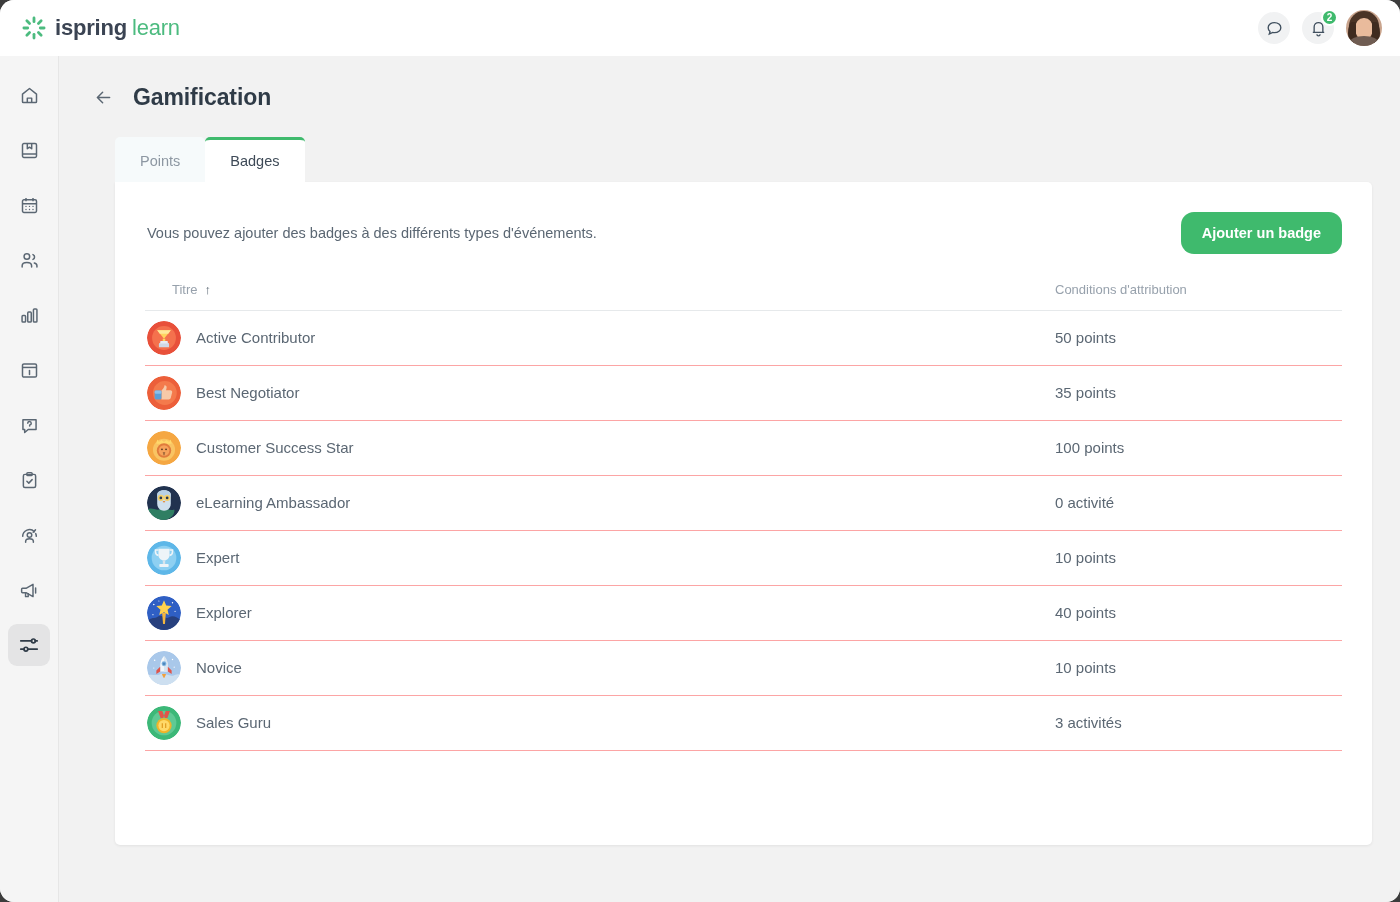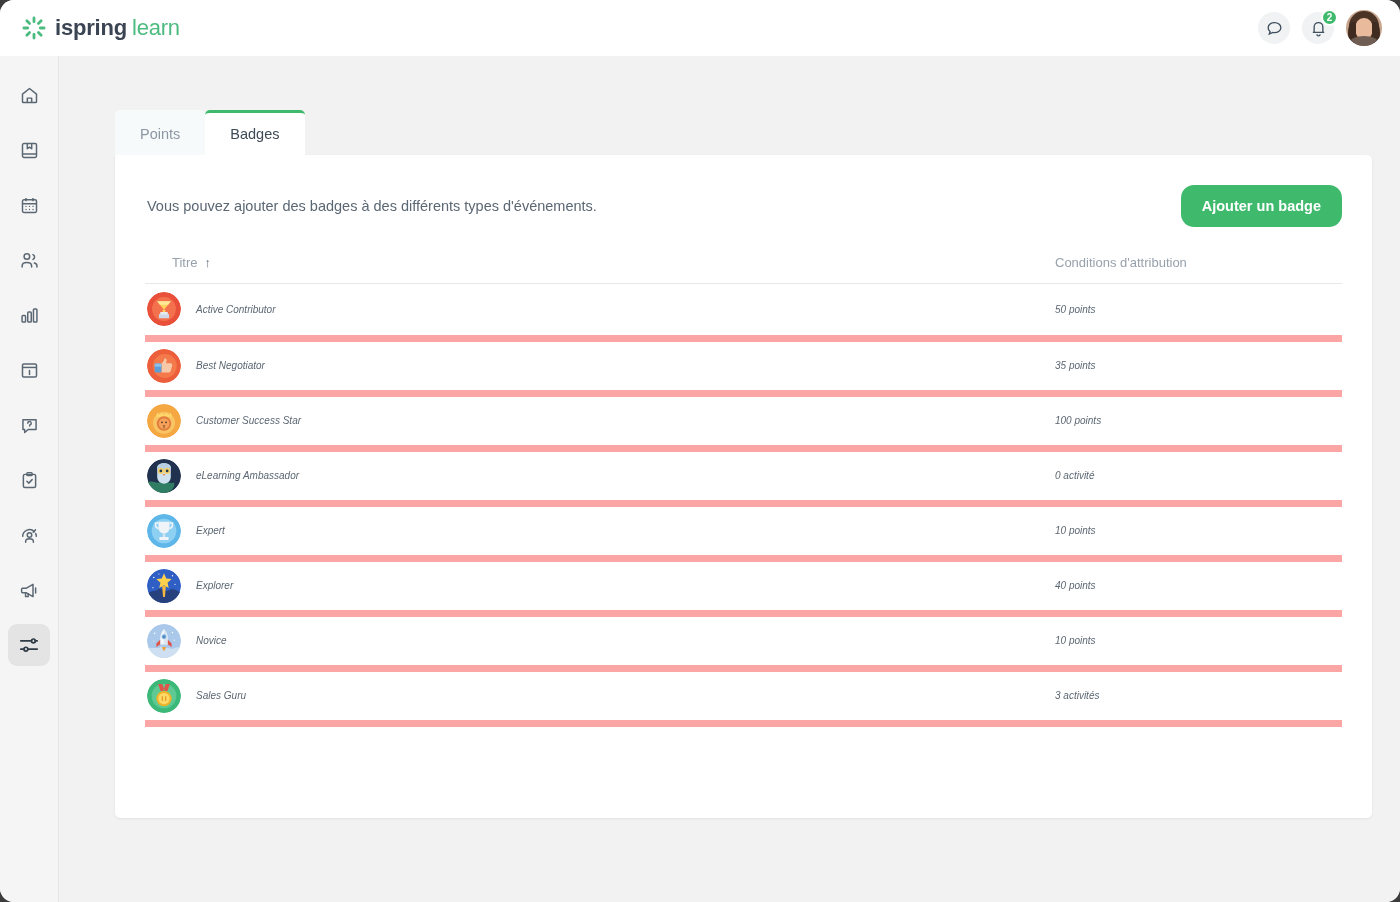--- a/index.html
+++ b/index.html
@@ -142,24 +142,23 @@
   thead th {
     text-align: left; font-size: 13px; font-weight: 400;
     color: #97a1ac; padding: 0 0 13px 0;
     border-bottom: 1px solid #e6e9eb;
   }
   th.col-title { padding-left: 2px; width: 910px; }
   .th-inner { display: flex; align-items: center; gap: 7px; margin-left: 25px; }
   .sort-arrow { font-size: 13px; color: #5b6773; }
   tbody td {
     padding: 0; height: 55px;
-    border-bottom: 7px solid #fca5a5;
-    font-size: 10px; color: #5b6773;
+    border-bottom: 1px solid #fca5a5;
+    font-size: 15px; color: #5b6773;
     vertical-align: middle;
-    font-style: italic;
   }
   .cell-title { display: flex; align-items: center; gap: 15px; padding-left: 2px; }
   .badge-ico { width: 34px; height: 34px; border-radius: 50%; flex: none;
                display: block; }
   .cond { color: #5b6773; }
 </style>
 </head>
 <body>
 
 <div class="window">
@@ -283,20 +282,28 @@
       <svg width="22" height="22" viewBox="0 0 24 24" fill="none" stroke="#2f3b47" stroke-width="1.8" stroke-linecap="round">
         <path d="M3 7.5h12M18.5 7.5H21M3 16.5h4M10.5 16.5H21"></path>
         <circle cx="16.8" cy="7.5" r="2.1"></circle>
         <circle cx="8.6" cy="16.5" r="2.1"></circle>
       </svg>
     </div>
   </div>
 
   <div class="main">
 
+    <div class="page-head">
+      <div class="back-btn">
+        <svg width="21" height="21" viewBox="0 0 24 24" fill="none" stroke="#5b6773" stroke-width="1.7" stroke-linecap="round" stroke-linejoin="round">
+          <path d="M19 12H5M11 6l-6 6 6 6"></path>
+        </svg>
+      </div>
+      <div class="page-title">Gamification</div>
+    </div>
 
     <div class="tabs">
       <div class="tab">Points</div>
       <div class="tab active">Badges</div>
     </div>
 
     <div class="card">
       <div class="card-top">
         <div class="intro">Vous pouvez ajouter des badges à des différents types d'événements.</div>
         <button class="add-btn">Ajouter un badge</button>

